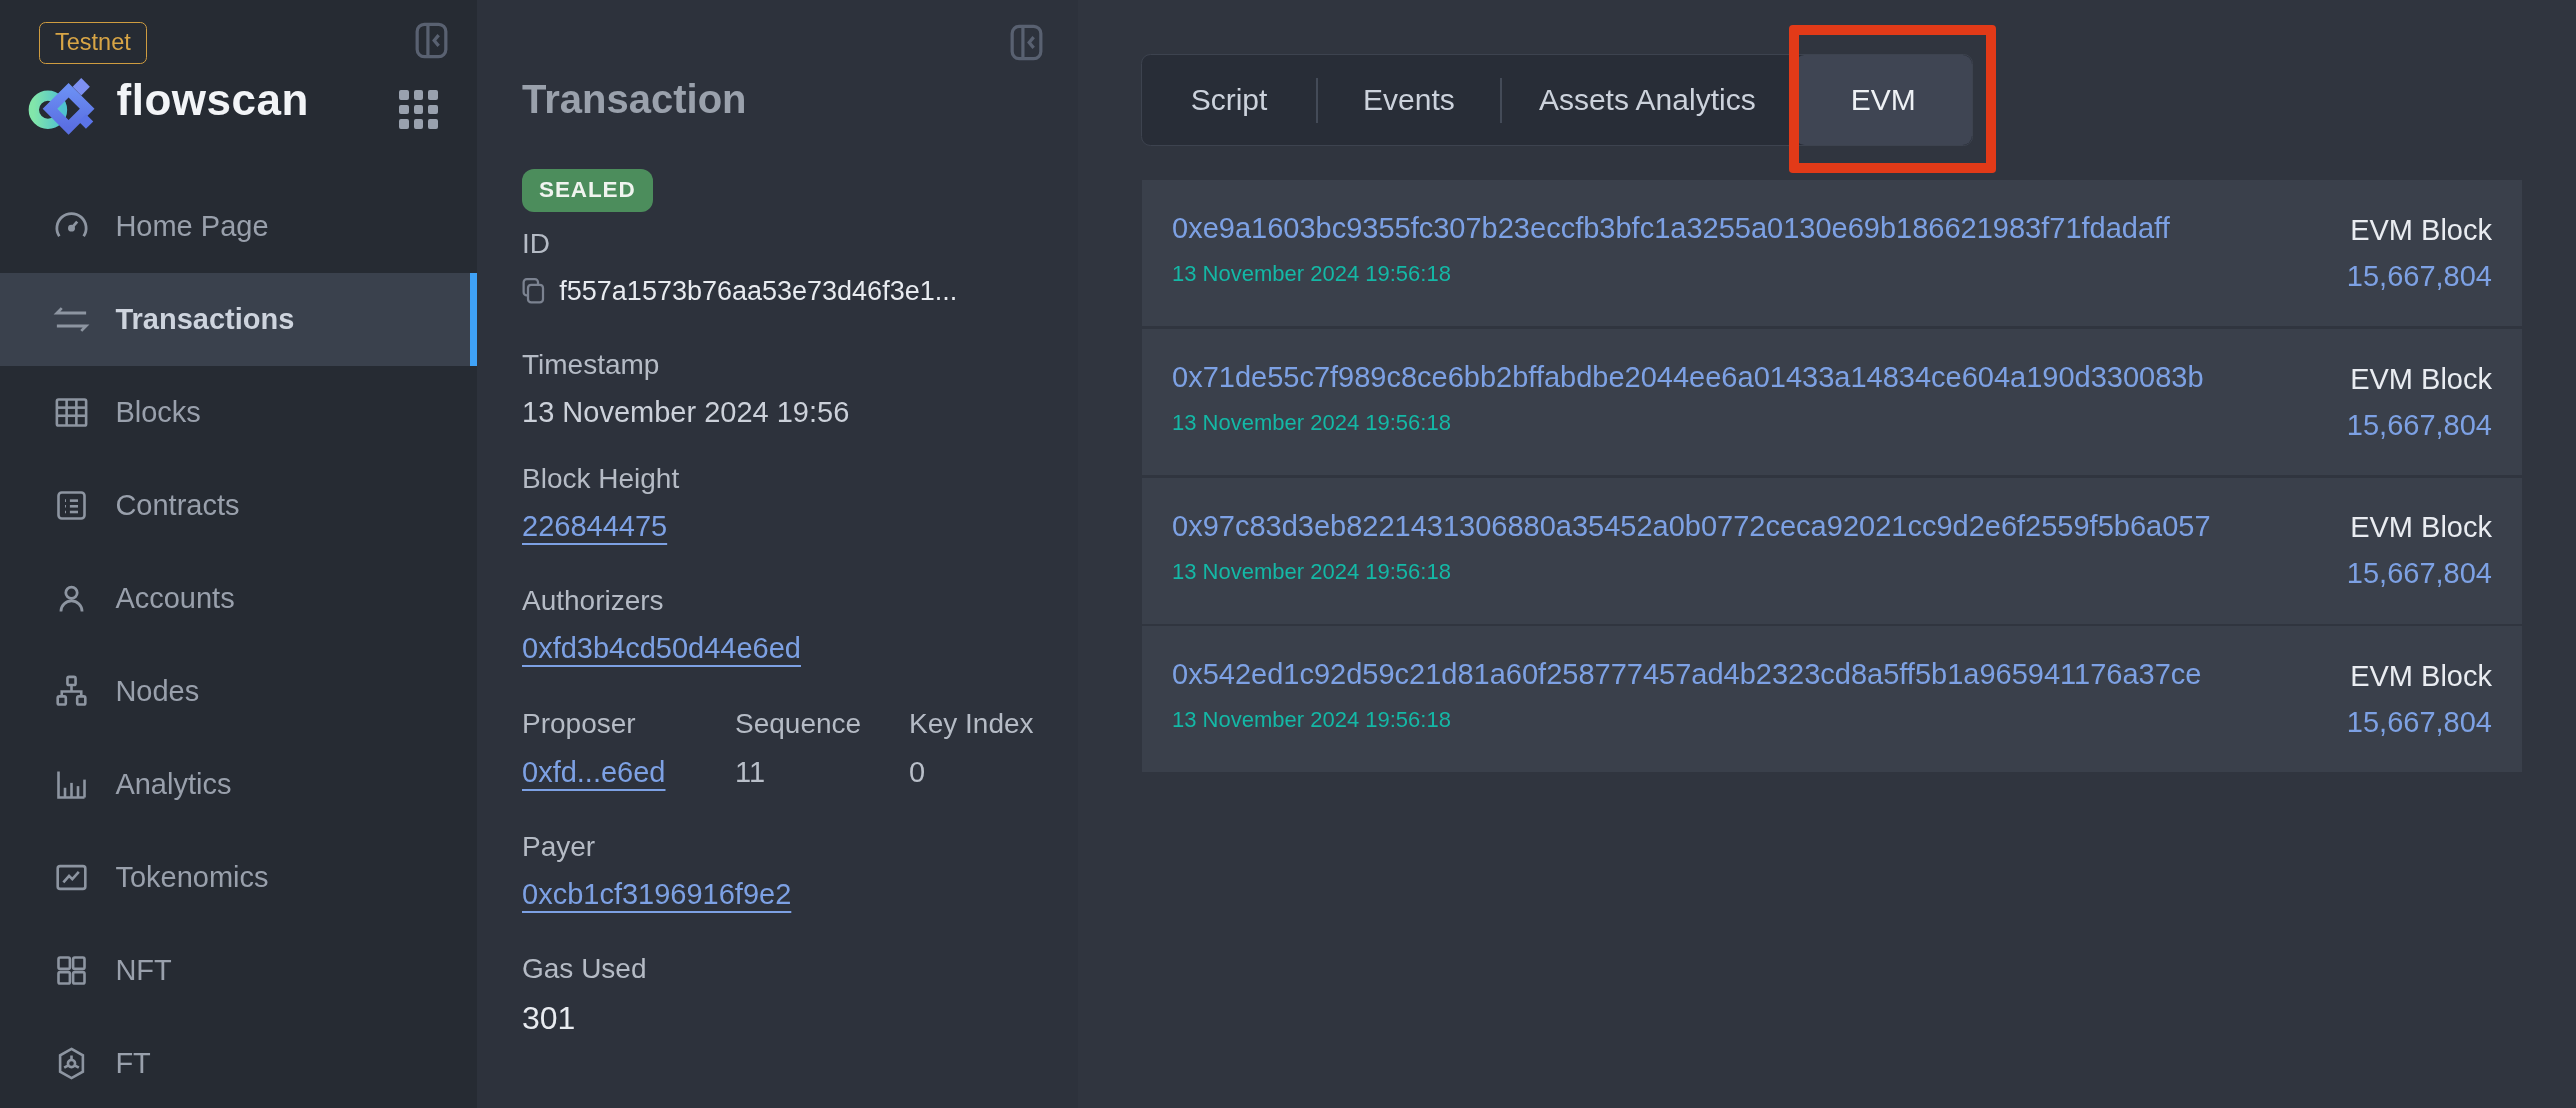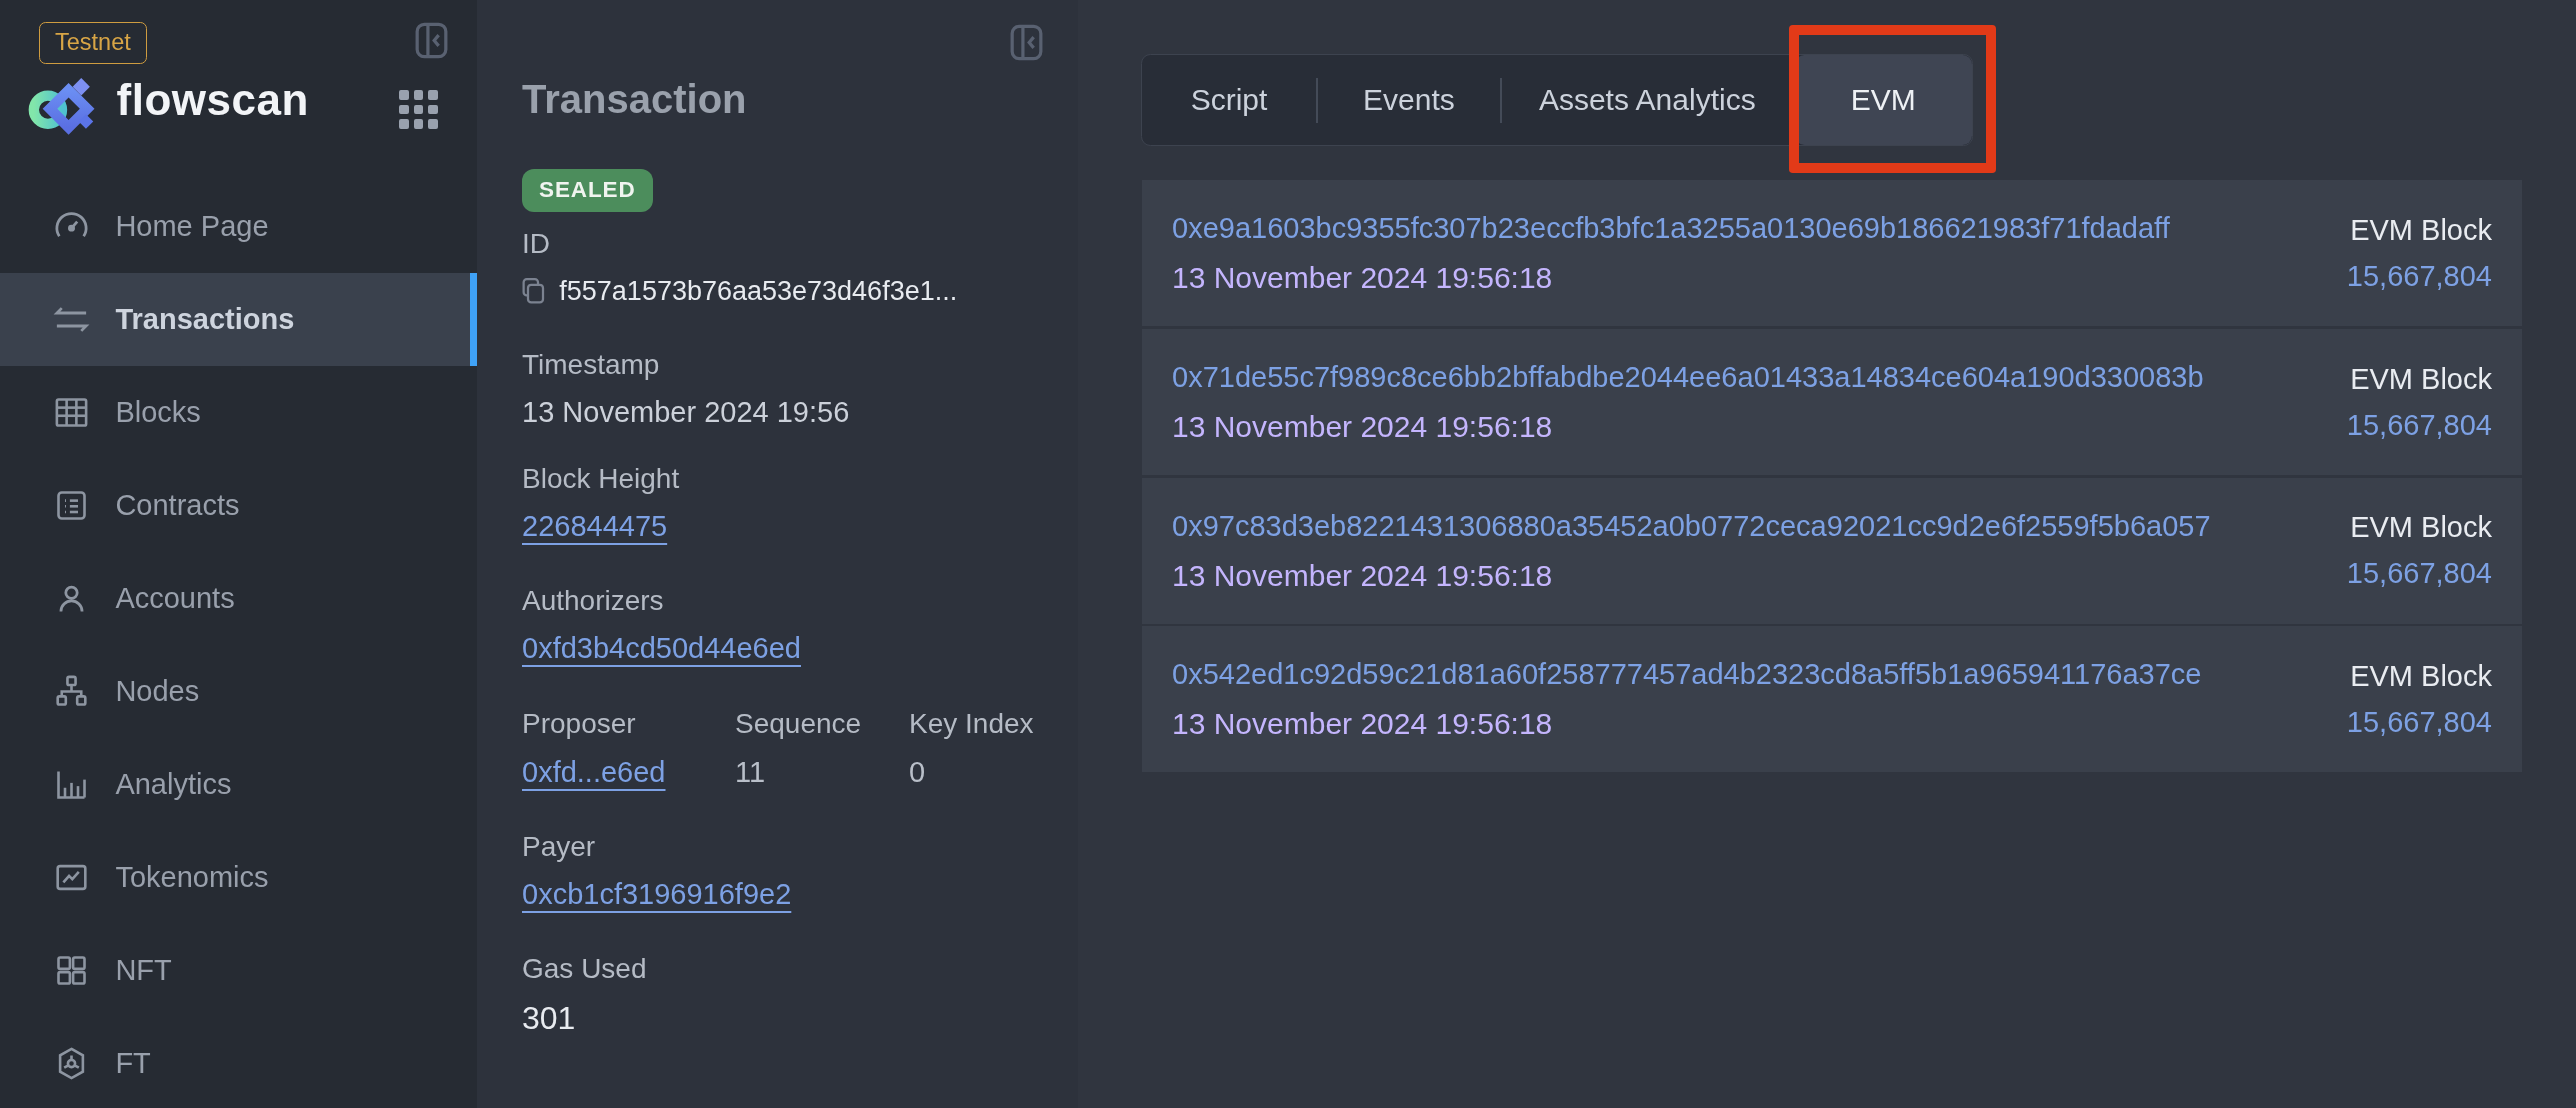--- a/index.html
+++ b/index.html
@@ -47,21 +47,21 @@
   .tab-sep { width:1.9px; height:45px; background:#444b58; align-self:center; }
   .tab.active { background:#3f4553; border-radius:9.4px; color:#eef1f5; }
   .annotation-box { position:absolute; left:711px; top:25px; width:207px; height:148px;
     border:10.3px solid #e23a18; border-radius:3.8px; z-index:5; pointer-events:none; }
   .rows { position:absolute; left:64px; top:180px; width:1380px; }
   .row { height:146px; background:#3a404b; margin-bottom:2.8px; position:relative;
     padding:32px 30px 0 30px; display:flex; justify-content:space-between; }
   .row .left  { display:flex; flex-direction:column; gap:16px; }
   .row .right { display:flex; flex-direction:column; gap:13px; align-items:flex-end; padding-top:1.9px; }
   .row-hash { font-size:29px; color:#7da1e4; cursor:pointer; white-space:nowrap; }
-  .row-time { font-size:30px; color:#c4b5fd; }
+  .row-time { font-size:22px; color:#14b8a6; }
   .evm-block-label { font-size:29px; font-weight:500; color:#e9ecf1; }
   .evm-block-num { font-size:29px; color:#7da1e4; cursor:pointer; }
 </style>
 </head>
 <body>
 
 <aside class="sidebar">
   <div class="testnet-badge">Testnet</div>
 
   <div class="collapse-btn sb-collapse">

